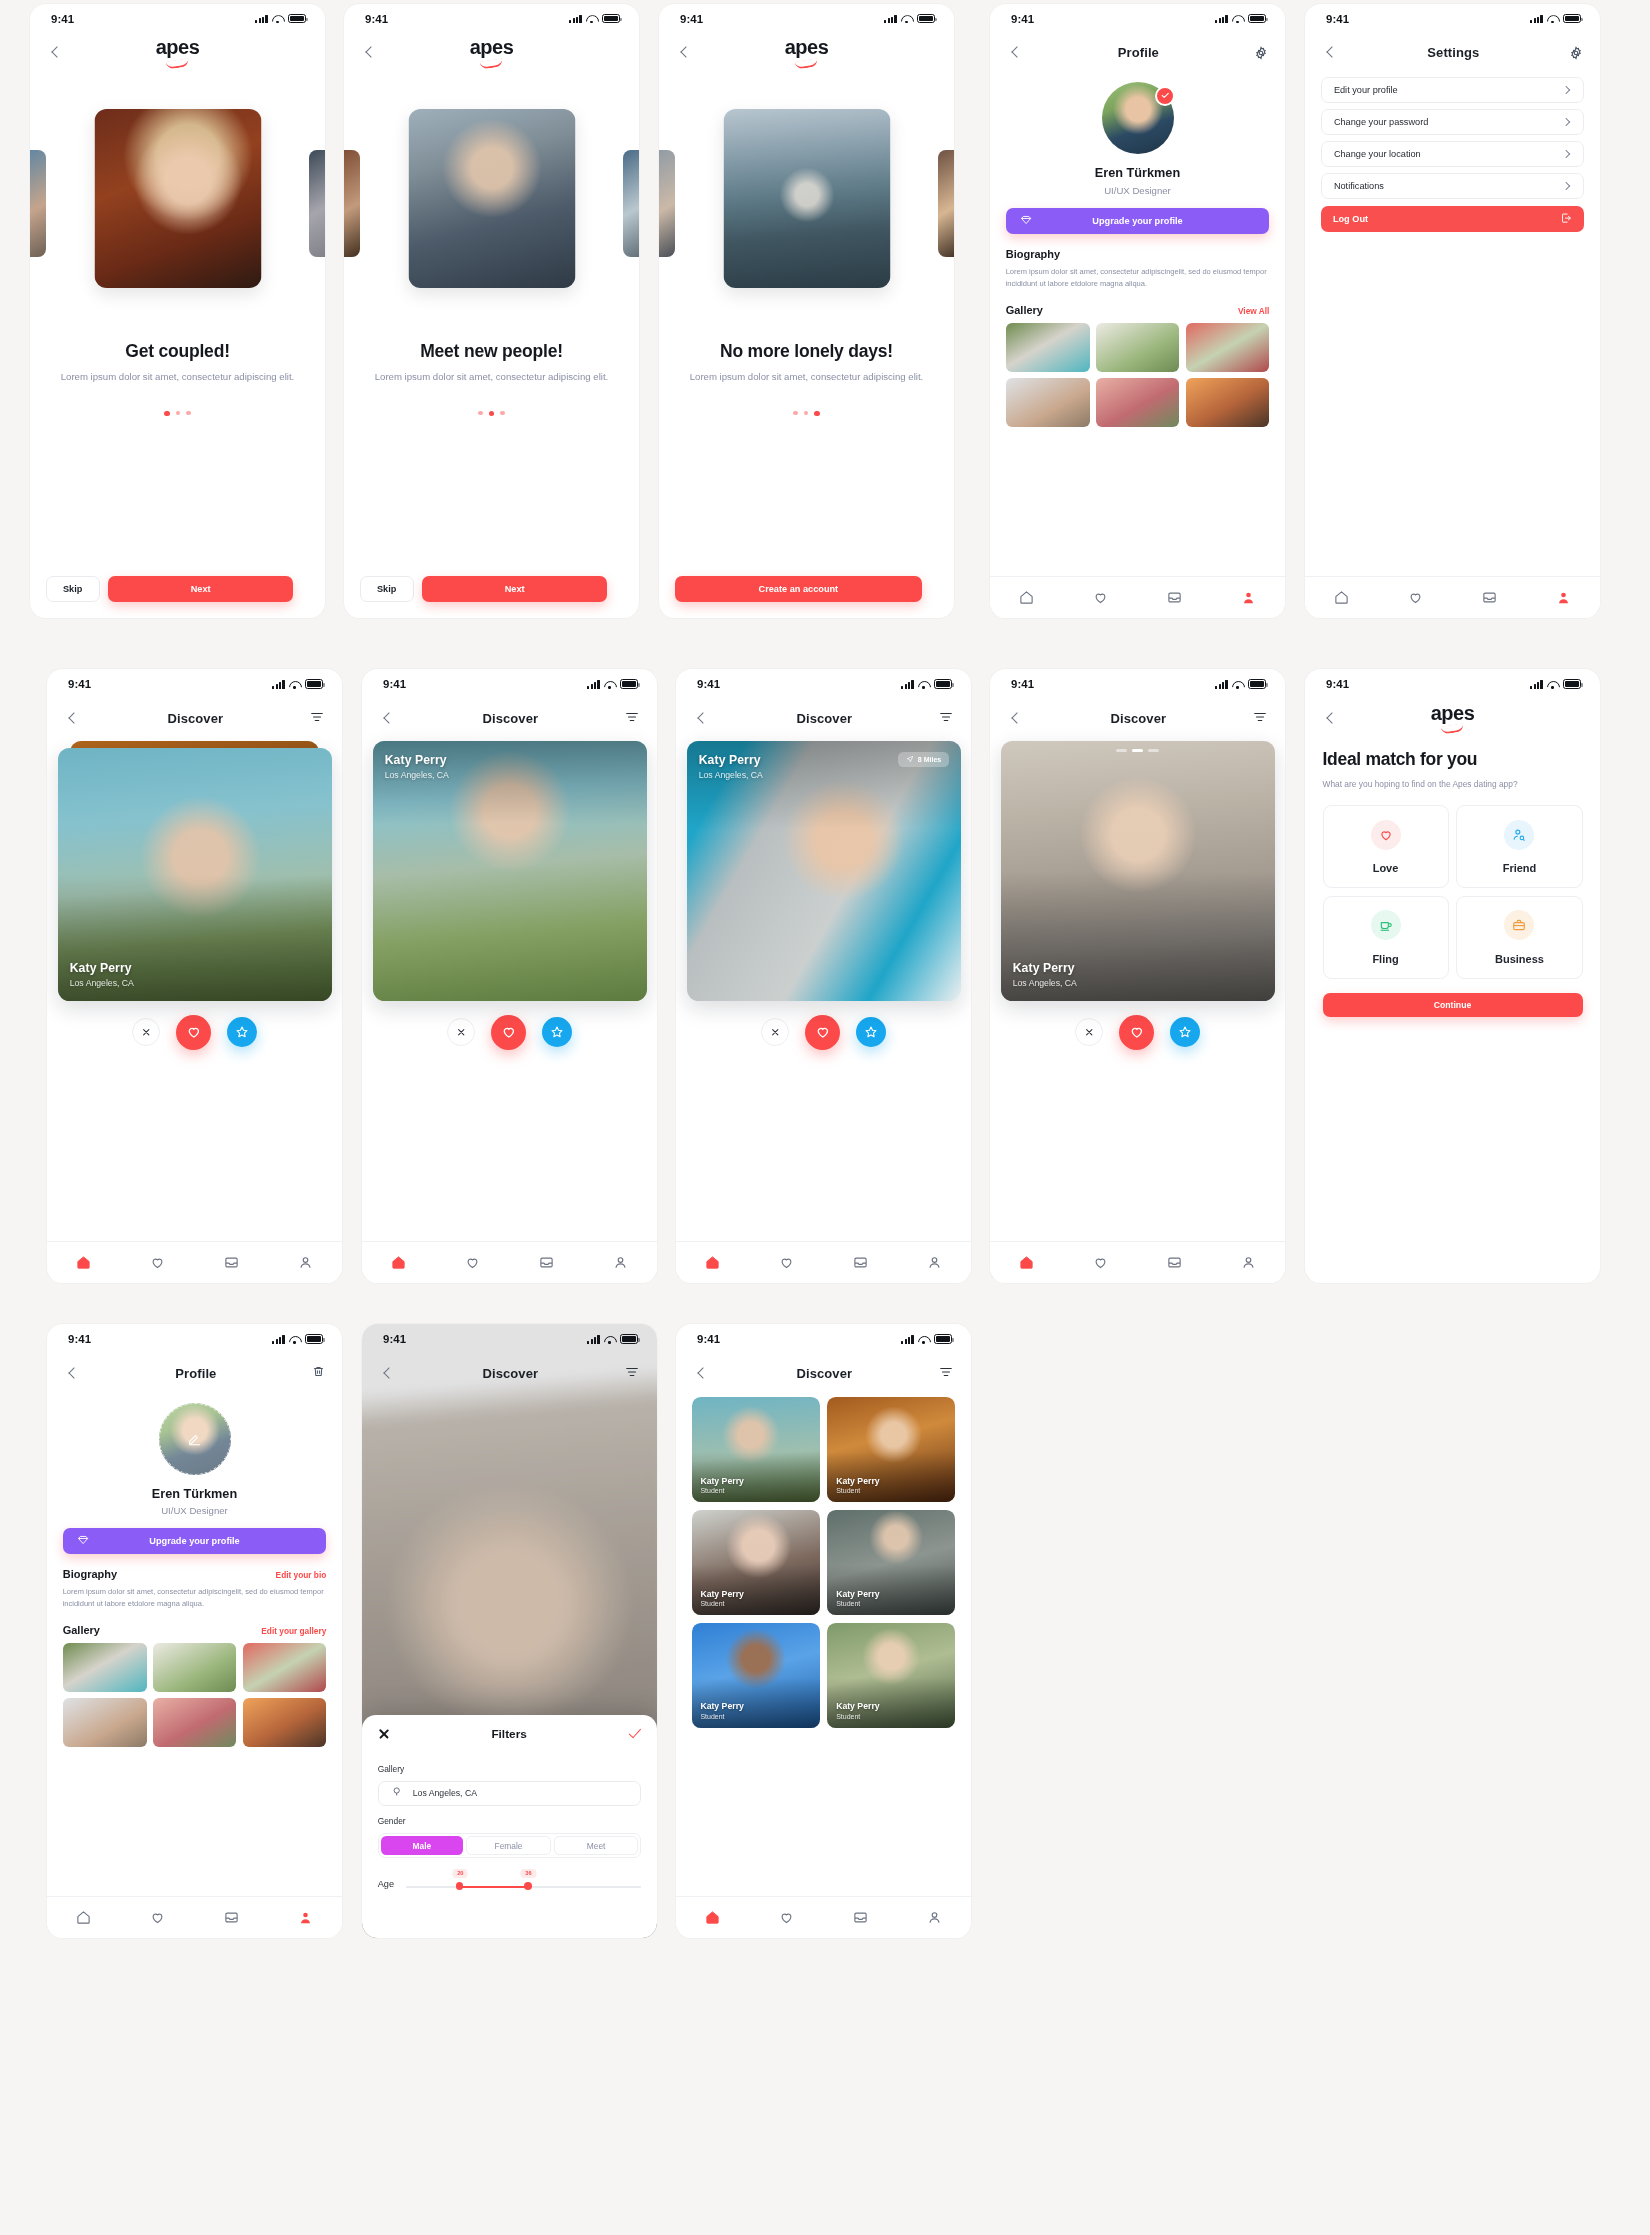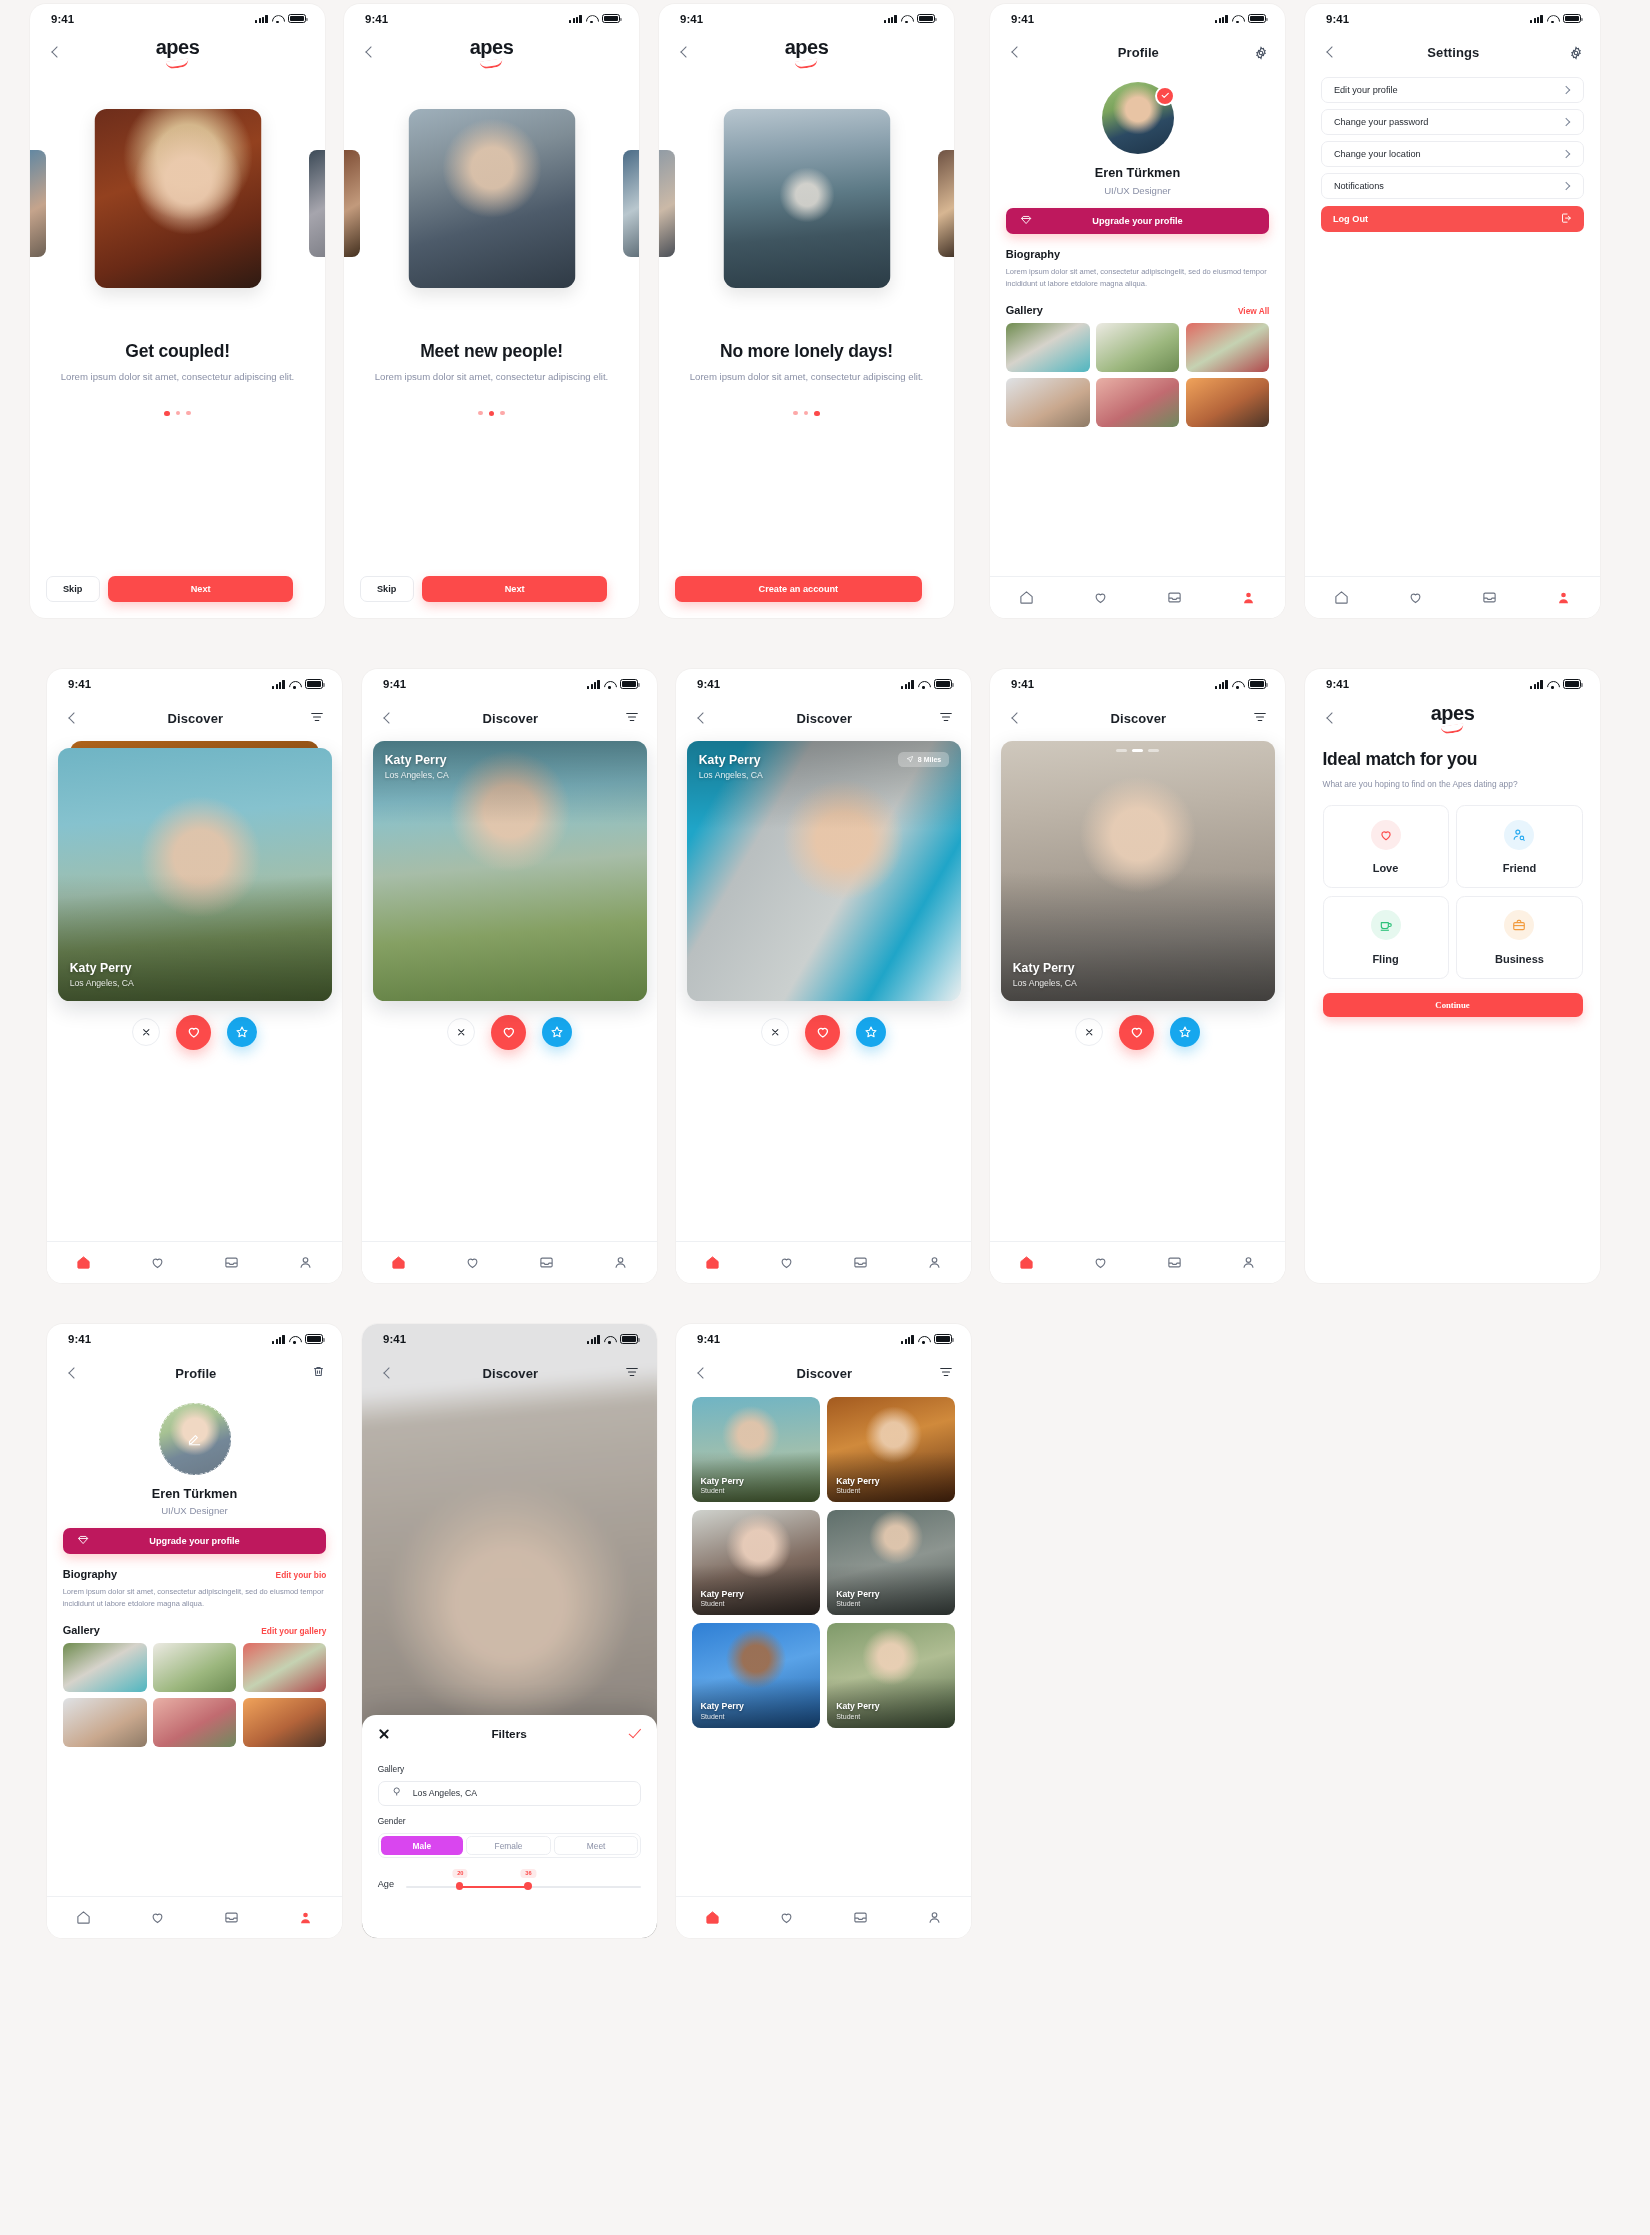--- a/index.html
+++ b/index.html
@@ -104,21 +104,21 @@
     width: 72px; height: 72px; border-radius:50%; overflow:hidden; position:relative;
   }
   .verified {
     position:absolute; right:-1.7px; top:3.5px; width:20px;height:20px; border-radius:50%;
     background:#fc4a4a; border:2.6px solid #fff; display:flex;align-items:center;justify-content:center;
   }
   .verified svg{display:block}
   .p-name { text-align:center; font-size:12.7px; font-weight:700; color:#15191f; margin-top: 12.2px;}
   .p-role { text-align:center; font-size:9.6px; color:#8a90a6; margin-top: 4.4px;}
   .upgrade {
-    margin: 12.2px 15.7px 0; height: 26px; border-radius:7px; background:#be185d; color:#fff;
+    margin: 12.2px 15.7px 0; height: 26px; border-radius:7px; background:#8b5cf6; color:#fff;
     display:flex;align-items:center; position:relative; justify-content:center;
     font-size:9.2px; font-weight:600; cursor:pointer; box-shadow:0 4.4px 10.5px rgba(252,74,74,.26);
   }
   .upgrade .dia { position:absolute; left:14px; top:50%; transform:translateY(-50%); }
   .sec-head { display:flex; align-items:baseline; justify-content:space-between; margin: 14px 15.7px 0; }
   .sec-title { font-size:11px; font-weight:700; color:#15191f;}
   .sec-link { font-size:8.3px; font-weight:600; color:#fc4a4a; cursor:pointer;}
   .bio-text { margin: 6.1px 15.7px 0; font-size:7.5px; line-height:1.6; color:#8a90a6;}
   .gallery { margin: 7px 15.7px 0; display:grid; grid-template-columns: repeat(3, 1fr); gap: 6.1px;}
   .gcell { width:100%; height: 49px; border-radius: 6.1px; overflow:hidden;}
@@ -183,21 +183,21 @@
   .im-sub { margin: 7.9px 17.5px 0; font-size: 8.4px; color:#8a90a6; line-height:1.55;}
   .im-grid { margin: 14px 17.5px 0; display:grid; grid-template-columns: 1fr 1fr; gap: 7.9px;}
   .im-cell {
     height: 83px; border:0.9px solid #edeef2; border-radius:8.7px; background:#fff;
     display:flex;flex-direction:column;align-items:center;justify-content:center; gap:12.2px; cursor:pointer;
   }
   .im-ic { width: 30px;height:30px;border-radius:50%; display:flex;align-items:center;justify-content:center;}
   .im-lbl { font-size: 11px; font-weight:700; color:#22272f;}
   .im-cta { margin: 14px 17.5px 0; height: 24.5px; border-radius:7px; background:#fc4a4a; color:#fff;
     display:flex;align-items:center;justify-content:center;font-size:8.7px;font-weight:600;cursor:pointer;
-    box-shadow:0 4.4px 10.5px rgba(252,74,74,.26);font-family:Liberation Serif, serif;}
+    box-shadow:0 4.4px 10.5px rgba(252,74,74,.26);}
 
   
   .blur-bg { position:absolute; inset:0; filter: blur(4.4px) saturate(.95); transform: scale(1.06); }
   .dim { position:absolute; inset:0; background: rgba(18,20,26,.12); }
   .sheet-modal {
     position:absolute; left:0;right:0;bottom:0; height: 223px; background:#fff;
     border-radius: 14px 14px 0 0; box-shadow: 0 -5.2px 26px rgba(0,0,0,.16); padding: 0 15.7px;
   }
   .sheet-nav { height: 38px; display:flex;align-items:center;justify-content:space-between;}
   .sheet-title { font-size: 11.8px; font-weight:700; color:#15191f;}

